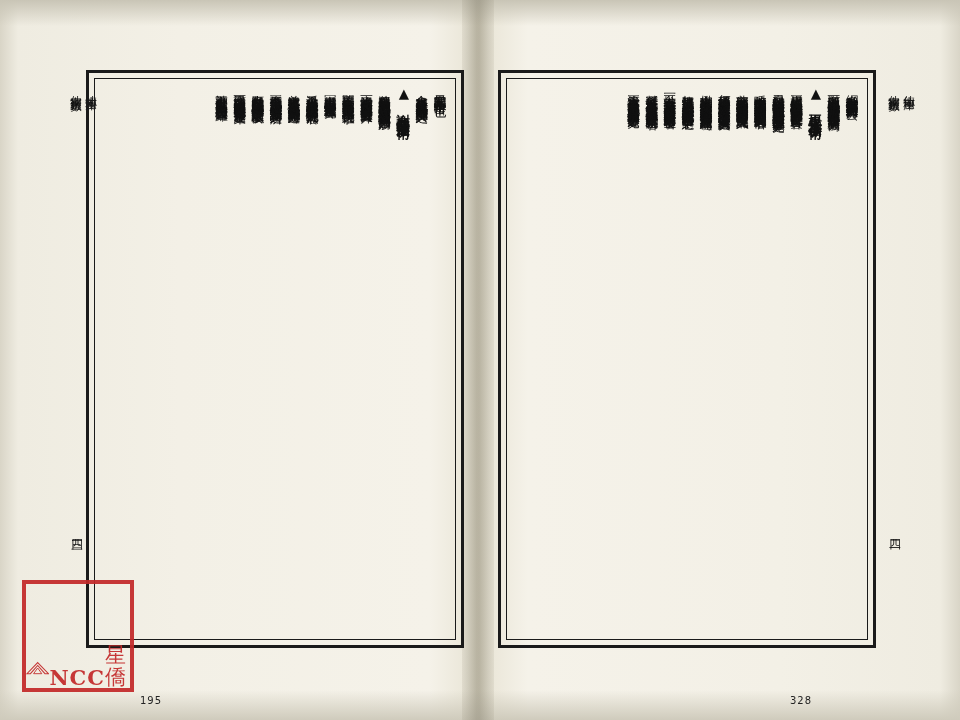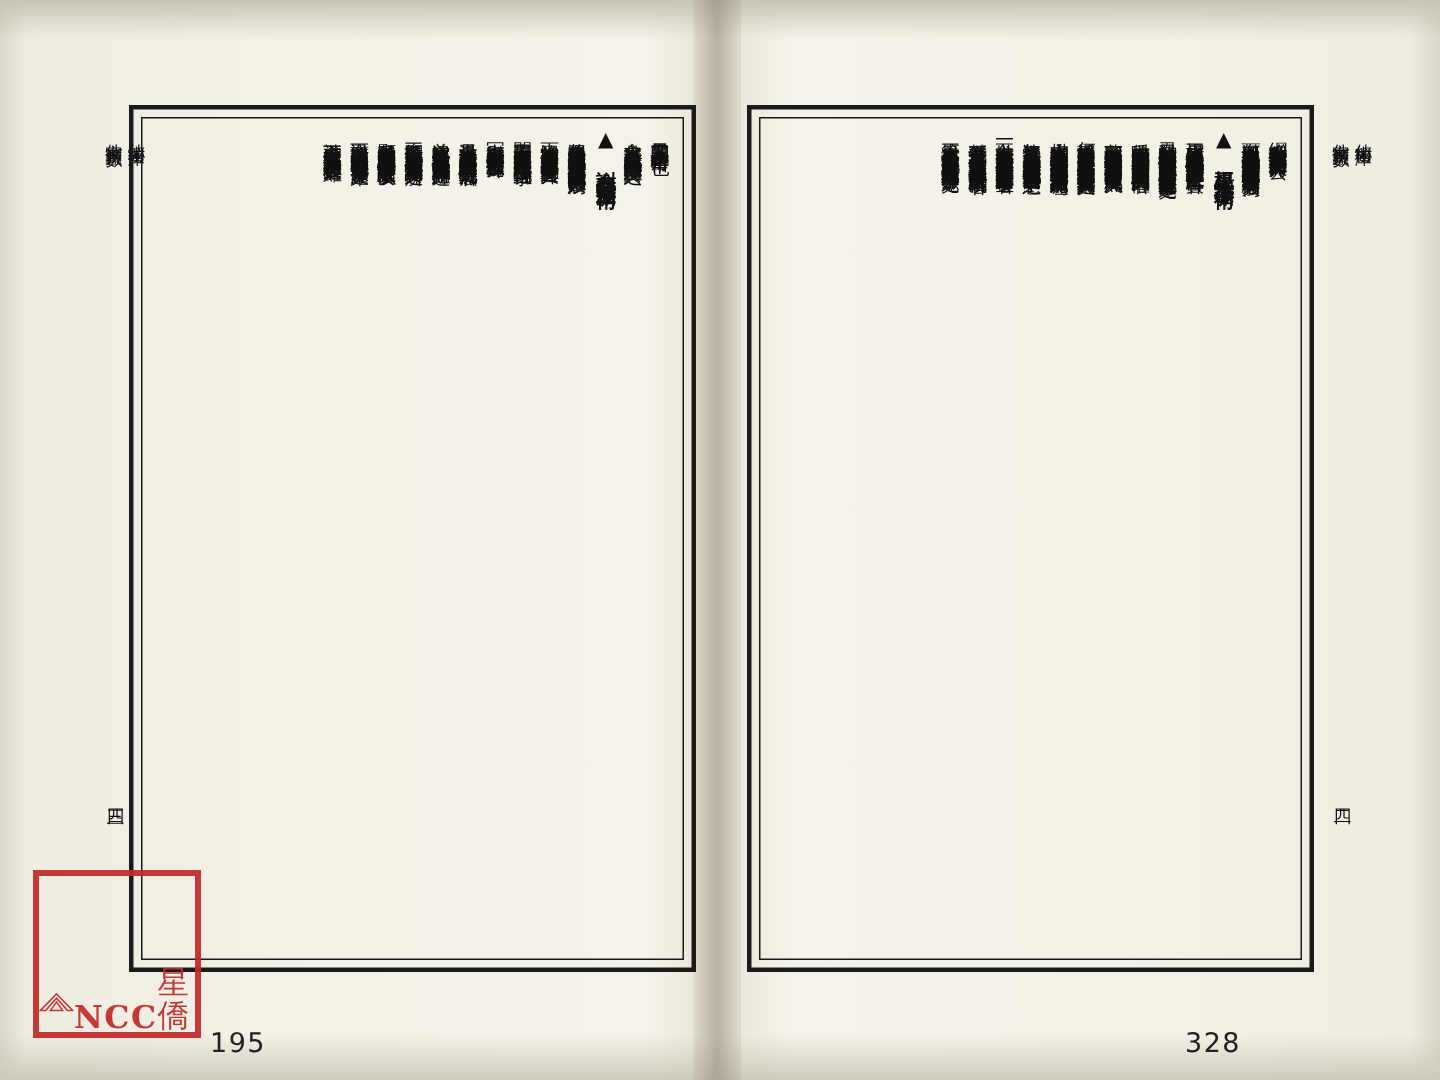--- a/index.html
+++ b/index.html
@@ -127,21 +127,21 @@
     letter-spacing: 1px;
     color: #111;
   }
   .side-num.left-leaf  { left: 68px; top: 530px; }
   .side-num.right-leaf { left: 886px; top: 530px; }
 
   .folio {
     position: absolute;
     bottom: 14px;
     font-family: "DejaVu Sans", sans-serif;
-    font-size: 18px;
+    font-size: 10px;
     color: #222;
     letter-spacing: 1px;
   }
   .folio.left-leaf  { left: 140px; }
   .folio.right-leaf { left: 790px; }
 
   
   .stamp {
     position: absolute;
     left: 22px;

